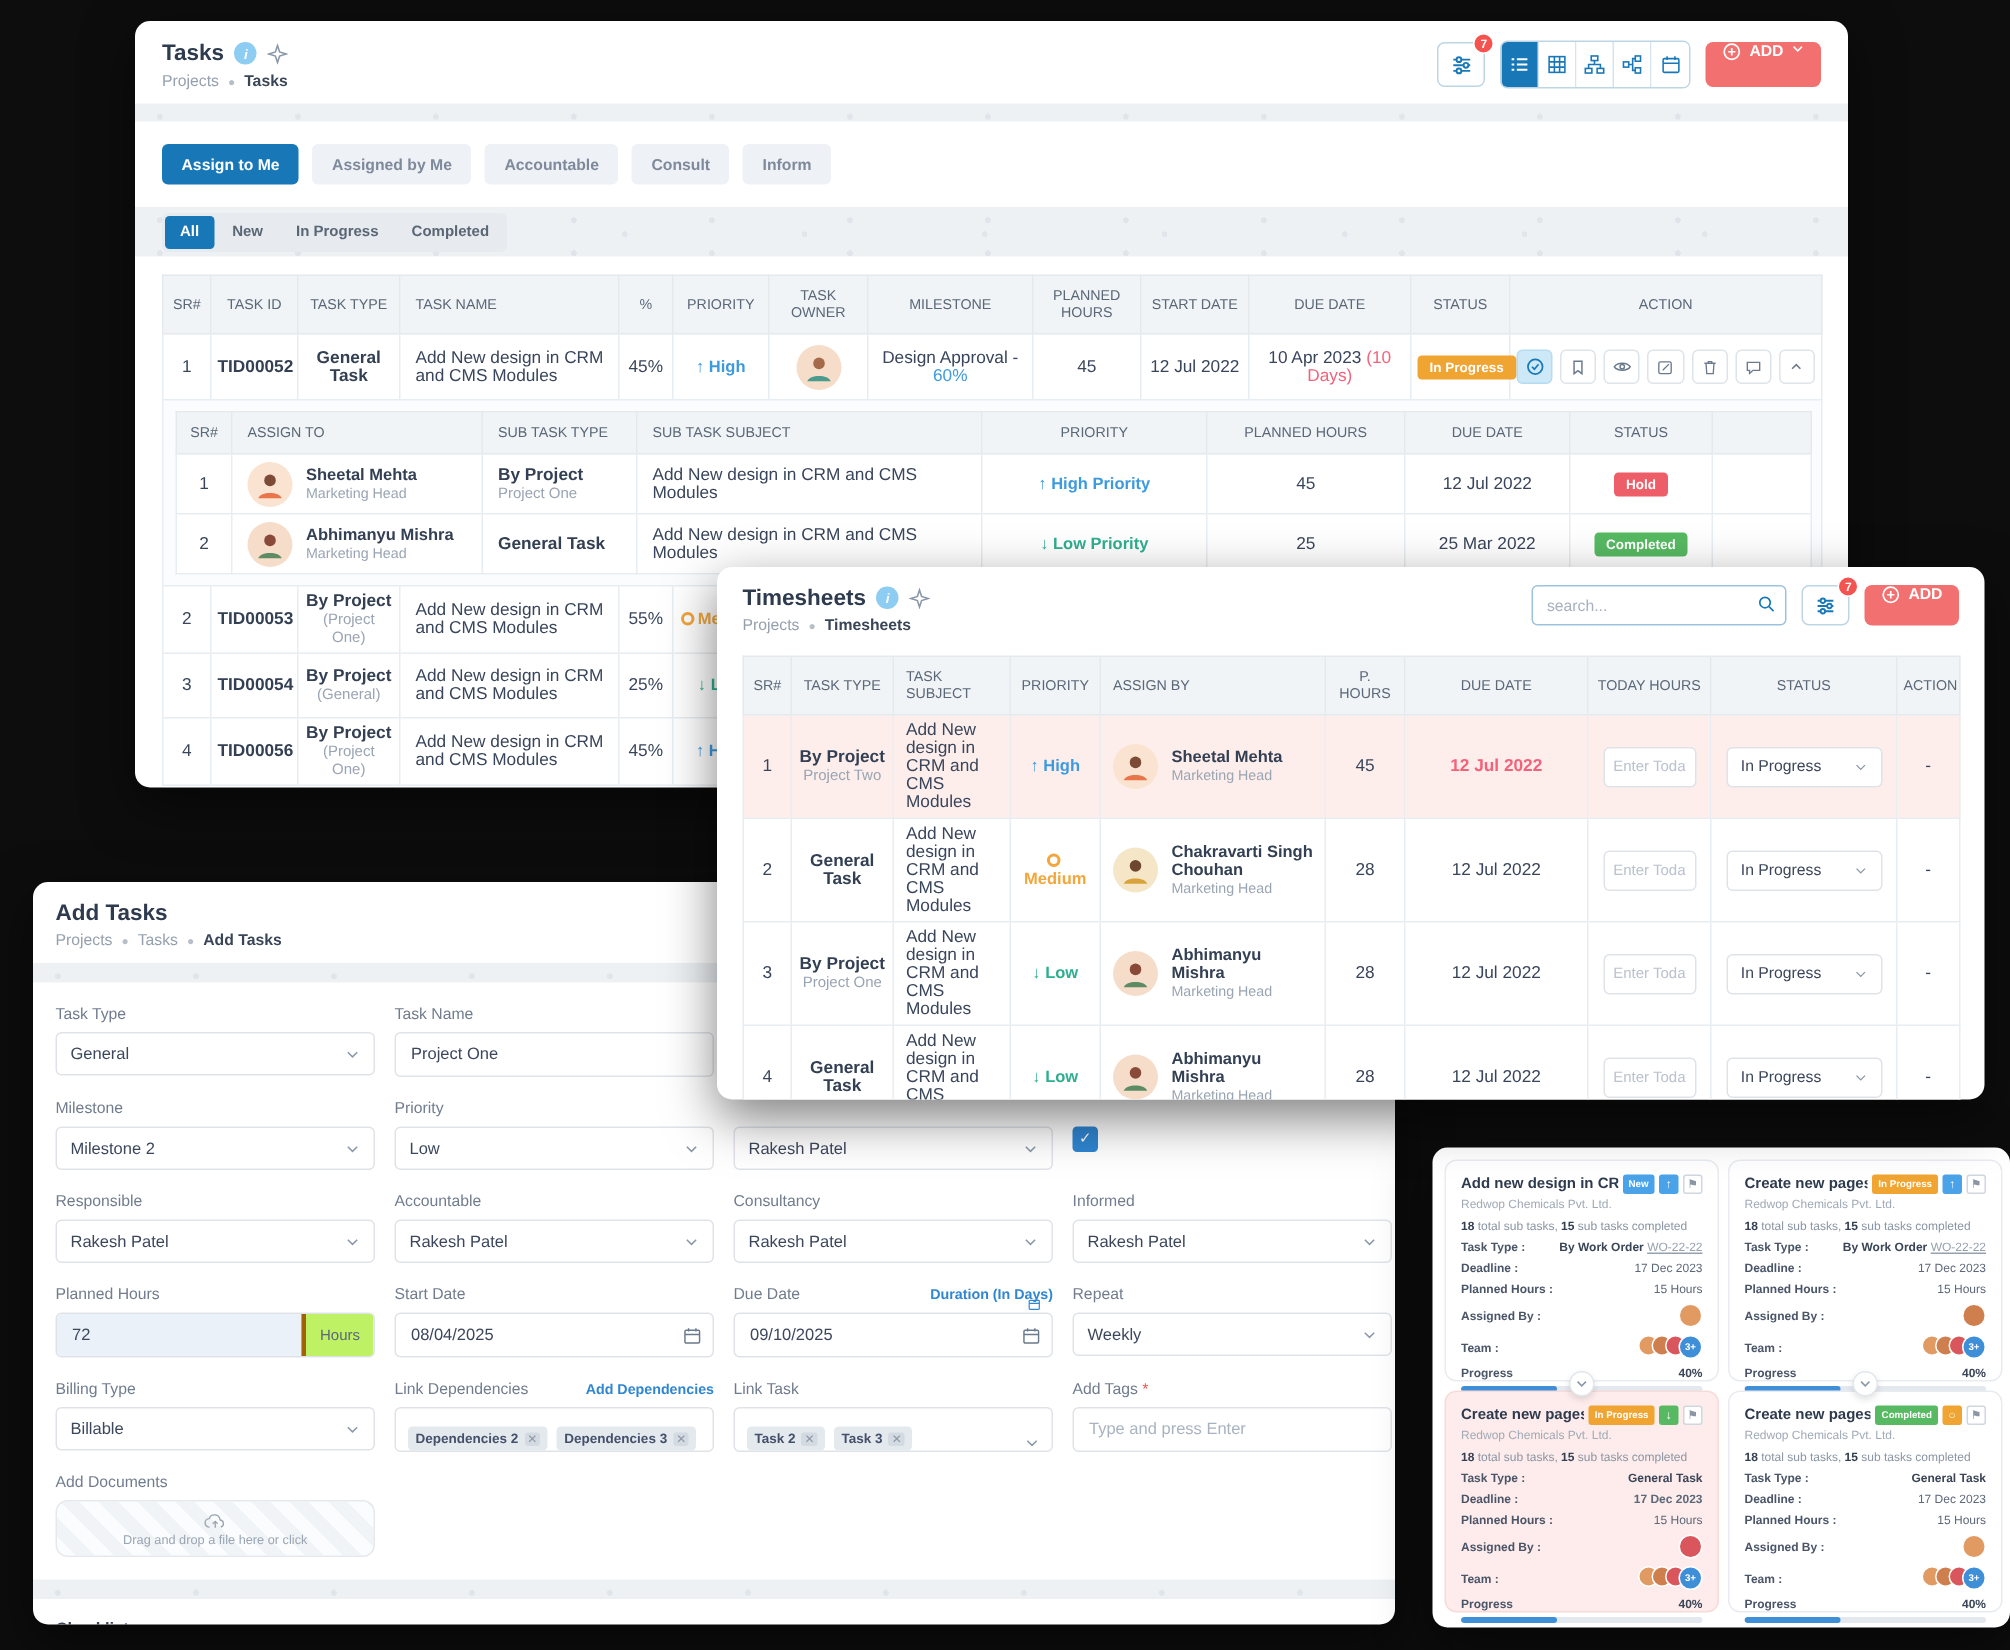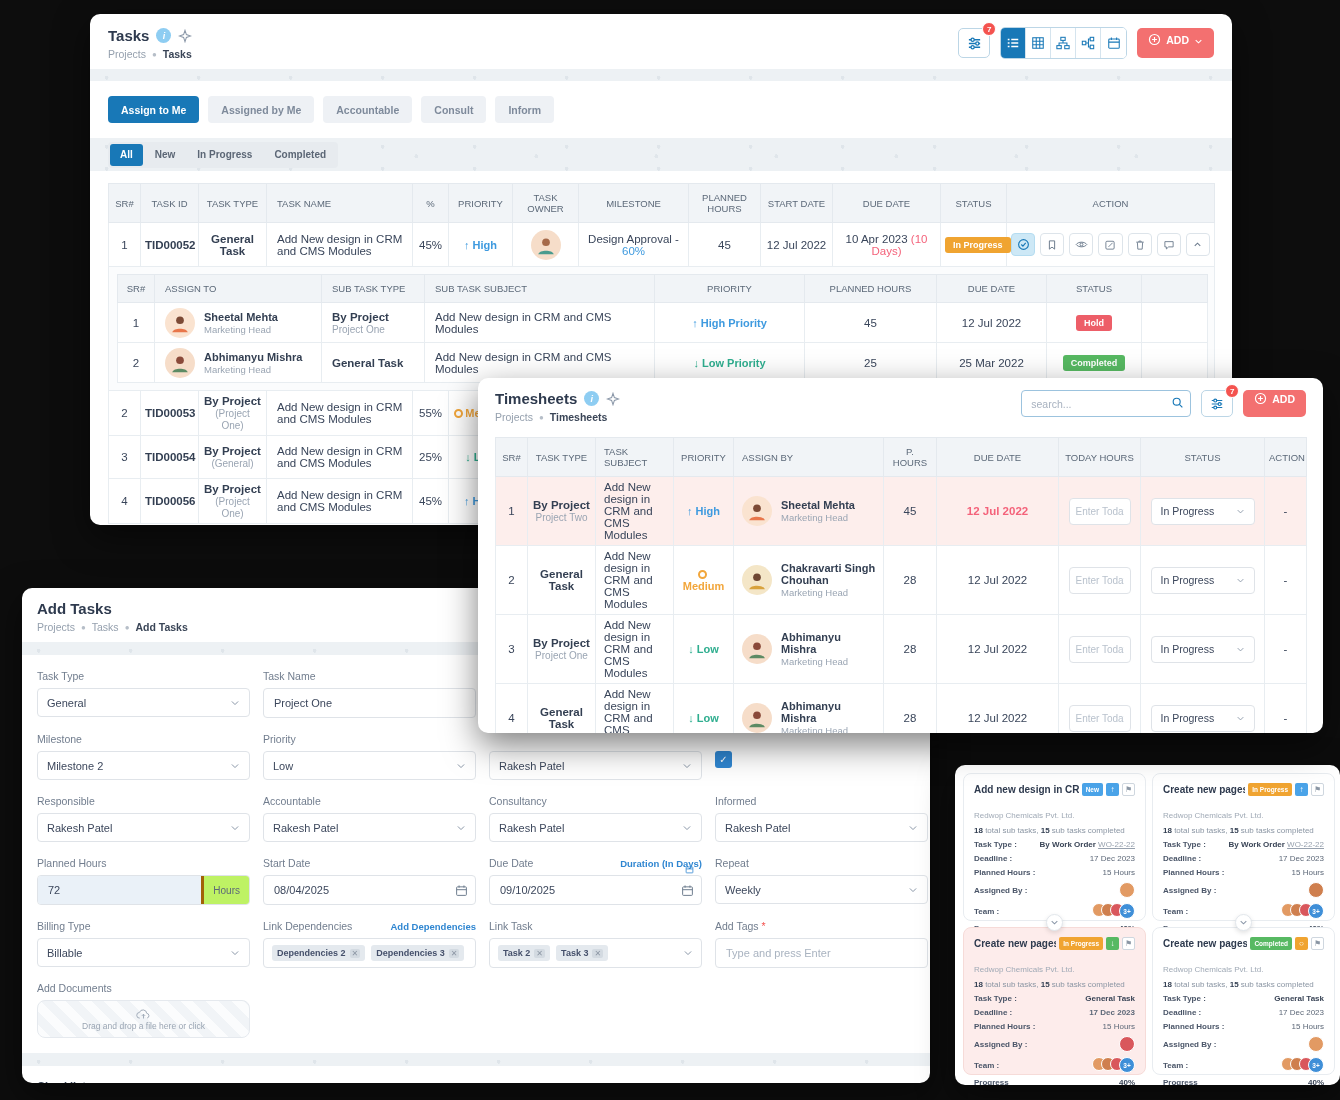--- a/index.html
+++ b/index.html
@@ -16,21 +16,21 @@
   .crumbs .cur{color:#3a4557;font-weight:bold}
   .crumbs .dot{font-size:8px;color:#b6bec8}
   
   .toolbar{display:flex;align-items:center;gap:10px}
   .tbtn{position:relative;width:32px;height:30px;border:1px solid #bcd6e6;border-radius:5px;background:#fff;display:flex;align-items:center;justify-content:center;cursor:pointer}
   .nbadge{position:absolute;top:-7px;right:-7px;min-width:14px;height:14px;border-radius:8px;background:#f4534f;color:#fff;font-size:8px;font-weight:bold;display:flex;align-items:center;justify-content:center;padding:0 3px;border:1.5px solid #fff}
   .vgroup{display:flex;border:1px solid #bcd6e6;border-radius:5px;overflow:hidden}
   .vbtn{width:25px;height:30px;display:flex;align-items:center;justify-content:center;background:#fff;border-right:1px solid #d5e4ee;cursor:pointer}
   .vbtn:last-child{border-right:none}
   .vbtn.active{background:#1878b7}
-  .btn-add{height:30px;background:#f37070;color:#fff;border:none;border-radius:5px;font-size:10.5px;font-weight:bold;display:flex;align-items:flex-end;gap:5px;padding:12px 11px;cursor:pointer}
+  .btn-add{height:30px;background:#f37070;color:#fff;border:none;border-radius:5px;font-size:10.5px;font-weight:bold;display:flex;align-items:flex-start;gap:5px;padding:0 11px;cursor:pointer}
   
   .filter-row{display:flex;gap:9px;padding:15px 18px}
   .ftab{height:27px;padding:0 13px;border-radius:4px;background:#eef1f5;color:#7e8a9b;font-size:10.5px;font-weight:bold;display:flex;align-items:center;cursor:pointer}
   .ftab.active{background:#1878b7;color:#fff}
   .band2{height:33px;display:flex;align-items:center;padding:12px 18px}
   .chipbar{display:flex;background:#e7ebef;border-radius:4px;padding:2px;gap:2px}
   .chip{height:22px;padding:0 10px;font-size:10px;font-weight:bold;color:#5b6675;display:flex;align-items:center;border-radius:3px;cursor:pointer}
   .chip.active{background:#1878b7;color:#fff}
   
   .table-wrap{padding:12px 18px 0}
@@ -72,40 +72,40 @@
   .lblrow{display:flex;justify-content:space-between;align-items:center;margin-bottom:6px}
   .lblrow label{margin-bottom:0}
   .link{font-size:9.5px;color:#2f86d1;font-weight:bold;cursor:pointer;display:flex;align-items:center;gap:3px}
   .inp{width:100%;height:30px;border:1px solid #dfe3e8;border-radius:4px;font-size:11px;padding:0 10px;color:#3c475c;font-family:inherit;background:#fff}
   .inp::placeholder{color:#a9b3c0}
   .igroup{display:flex;border:1px solid #dfe3e8;border-radius:4px;overflow:hidden;height:30px}
   .igroup input{flex:1;border:none;background:#eaf1f8;font-size:11px;padding:0 10px;color:#3c475c;font-family:inherit;min-width:0}
   .suffix{display:flex;align-items:center;padding:0 9px;font-size:10px;color:#5d6878;background:#bef264;border-left:3px solid #a16207}
   .dfield{position:relative}
   .dfield svg{position:absolute;right:8px;top:8px}
-  .tagsel{height:30px;border:1px solid #dfe3e8;border-radius:4px;display:flex;align-items:center;gap:6px;padding:0 8px}
+  .tagsel{height:30px;border:1px solid #dfe3e8;border-radius:4px;display:flex;align-items:flex-end;gap:6px;padding:0 8px}
   .tag{background:#e4e9ee;border-radius:3px;font-size:9px;font-weight:bold;color:#45506b;padding:3px 5px;display:flex;align-items:center;gap:4px;white-space:nowrap}
   .tag .x{color:#8d97a5;font-size:8px;background:#d3dae1;border-radius:2px;padding:0 2px;cursor:pointer}
   .tagsel .cz{margin-left:auto}
   .req{color:#f4534f}
   .cbox{width:17px;height:17px;border-radius:3px;background:#2f86d1;color:#fff;font-size:10px;display:flex;align-items:center;justify-content:center;margin-top:5px}
   .dropzone{width:213px;height:38px;border:1px solid #e5e9ee;border-radius:8px;background:repeating-linear-gradient(45deg,#fbfcfd 0 9px,#f1f4f7 9px 18px);display:flex;flex-direction:column;align-items:center;justify-content:center;gap:1px;cursor:pointer}
   .dropzone span{font-size:8.5px;color:#9aa5b3}
   .formband{height:13px;margin-top:15px}
   .sect{font-size:11px;font-weight:bold;color:#3a4557;margin:14px 0 0 15px}
   
   .cards-grid{display:grid;grid-template-columns:183px 183px;grid-auto-rows:148px;gap:6px;padding:8px;position:relative}
   .card{border:1px solid #e8ecf0;border-radius:8px;background:#fff;padding:9px 10px;position:relative}
   .card.pink{background:#fdeceb;border-color:#f6dbd8}
   .c-top{display:flex;align-items:center;gap:3px}
   .c-title{font-size:10px;font-weight:bold;color:#2e3a4e;white-space:nowrap;overflow:hidden;flex:1}
   .mini{height:13px;border-radius:2px;font-size:6.5px;font-weight:bold;color:#fff;display:inline-flex;align-items:center;justify-content:center;padding:0 4px;flex:none}
   .mini.icn{width:13px;padding:0;font-size:8px}
   .mini.bk{background:#fff;border:1px solid #cfd7df;color:#8a96a4}
-  .c-comp{font-size:8px;color:#a0aab6;margin-top:15px}
+  .c-comp{font-size:8px;color:#a0aab6;margin-top:2px}
   .c-sub{font-size:8px;color:#8a95a3;margin-top:6px}
   .c-sub b{color:#333f52}
   .crow{display:flex;justify-content:space-between;align-items:center;margin-top:5px;font-size:8px}
   .crow .k{font-weight:bold;color:#4a5568}
   .crow .v{color:#5d6878}
   .crow .v b{color:#3a4557}
   .crow .v .code{color:#97a1ae;text-decoration:underline;font-weight:normal}
   .mavs{display:flex}
   .mav{width:14px;height:14px;border-radius:50%;border:1.5px solid #fff;margin-left:-5px}
   .mav:first-child{margin-left:0}

